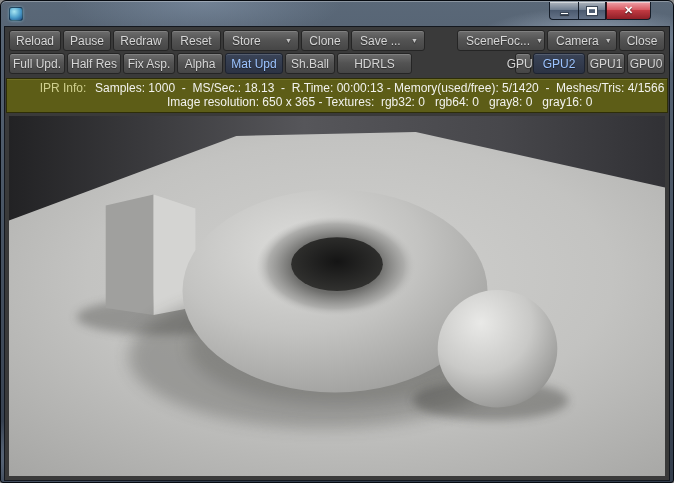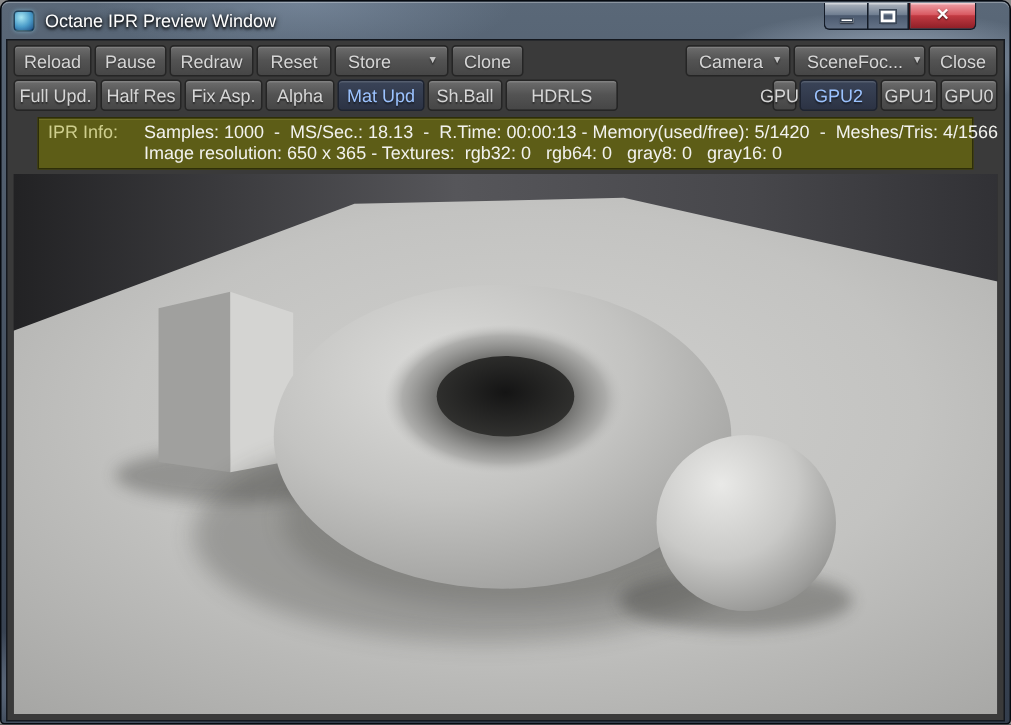--- a/index.html
+++ b/index.html
@@ -99,28 +99,29 @@
   .lw-btn.has-dd { justify-content:space-between; padding:0 6px 0 8px; }
   .dd-icon { font-size:7px; color:#c4c4c4; margin-left:6px; line-height:1; }
   .lw-btn.active {
     background:linear-gradient(var(--active_button_bg), #2c3344);
     color:var(--accent_text);
     border-color:#1d2330;
   }
 
   
   .infobar {
-    margin:4px 20px 0;
+    margin:4px 1px 0;
     background:var(--info_bg);
     border:1px solid #2e2e08;
     box-shadow:inset 0 1px 0 rgba(255,255,150,.12);
-    padding:2px 6px 3px;
+    padding:2px 24px 3px;
     display:flex;
     font-size:12px; line-height:14px;
     color:#f2f2ee;
+    text-align:center;
   }
   .info-label { color:var(--info_label); width:64px; flex:none; white-space:pre; }
   .info-lines { display:flex; flex-direction:column; }
   .info-line { white-space:pre; }
 
   
   .viewport {
     flex:1;
     margin:3px 4px 4px;
     background:#2a2a2c;
@@ -129,21 +130,20 @@
   }
   .viewport svg { display:block; width:100%; height:100%; }
 </style>
 </head>
 <body>
 
 <div class="window">
 
   <div class="titlebar">
     <div class="win-icon"></div>
-    <div class="win-title">Octane IPR Preview Window</div>
     <div class="caption">
       <div class="cap-btn min">
         <div class="glyph-min"></div>
       </div>
       <div class="cap-btn max">
         <div class="glyph-max"></div>
       </div>
       <div class="cap-btn close">
         <span class="glyph-close">✕</span>
       </div>
@@ -165,27 +165,31 @@
       <button class="lw-btn" style="width:50px">
         <span>Reset</span>
       </button>
       <button class="lw-btn has-dd" style="width:76px">
         <span>Store</span>
         <span class="dd-icon">▼</span>
       </button>
       <button class="lw-btn" style="width:48px">
         <span>Clone</span>
       </button>
+      <button class="lw-btn has-dd" style="width:74px">
+        <span>Save ...</span>
+        <span class="dd-icon">▼</span>
+      </button>
       <div class="flex-sp"></div>
+      <button class="lw-btn has-dd" style="width:88px">
+        <span>SceneFoc...</span>
+        <span class="dd-icon">▼</span>
+      </button>
       <button class="lw-btn has-dd" style="width:70px">
         <span>Camera</span>
-        <span class="dd-icon">▼</span>
-      </button>
-      <button class="lw-btn has-dd" style="width:88px">
-        <span>SceneFoc...</span>
         <span class="dd-icon">▼</span>
       </button>
       <button class="lw-btn" style="width:46px">
         <span>Close</span>
       </button>
     </div>
 
     <div class="toolbar r2">
       <button class="lw-btn" style="width:56px">
         <span>Full Upd.</span>

